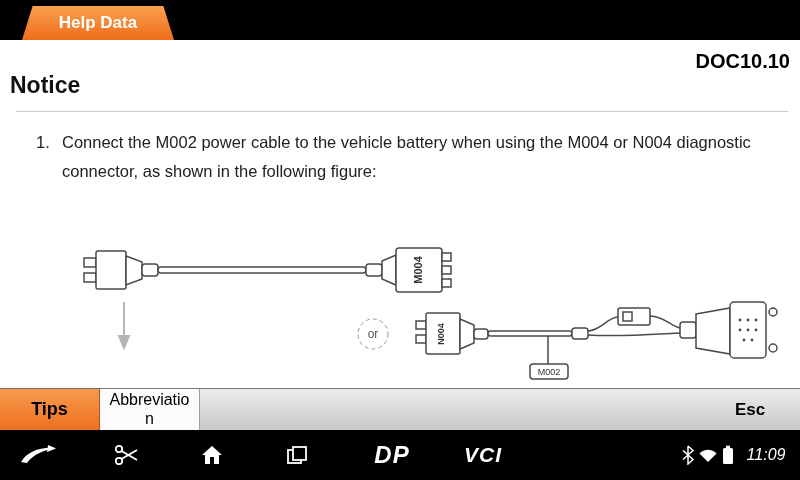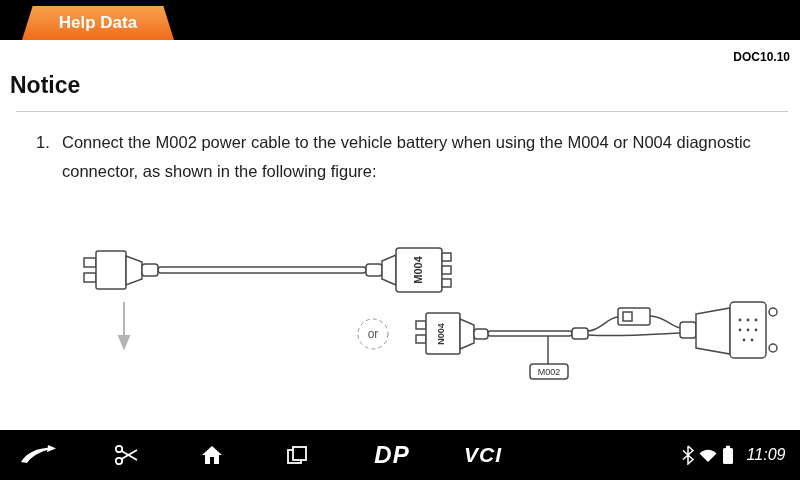--- a/index.html
+++ b/index.html
@@ -10,21 +10,21 @@
   .header { position:absolute; top:0; left:0; width:800px; height:40px; background:#000;padding-left:8px; }
   .header-tab {
     position:absolute; left:22px; top:6px; width:152px; height:34px;
     background:linear-gradient(180deg,#f9a14f,#ee6c1a);
     clip-path:polygon(7% 0, 93% 0, 100% 100%, 0 100%);
     color:#fff; font-size:17px; font-weight:bold; text-align:center; line-height:34px;
   }
 
   
   .content { position:absolute; top:40px; left:0; width:800px; height:348px; background:#fff; }
-  .doc-code { position:absolute; top:10px; right:10px; font-size:12px; font-weight:600; color:#000; }
+  .doc-code { position:absolute; top:10px; right:10px; font-size:20px; font-weight:600; color:#000; }
   .page-title { margin:32px 16px 12px 10px; font-size:23px; font-weight:700; color:#111; }
   .divider { border:none; border-top:1px solid #c9c9c9; margin:0 12px 0 16px; }
   .list-item { display:flex; margin:16px 26px 0 36px; font-size:16.5px; line-height:1.75; color:#212121; }
   .list-num { width:26px; flex:none; }
   .list-text { flex:1; }
   .diagram-wrap { position:absolute; left:78px; top:198px; width:712px; height:148px; }
 
   
   .toolbar {
     position:absolute; left:0; bottom:50px; width:800px; height:42px;
@@ -137,20 +137,26 @@
             <circle cx="678" cy="92" r="1.4"></circle>
           <circle cx="666" cy="102" r="1.4"></circle>
             <circle cx="674" cy="102" r="1.4"></circle>
         </g>
         <text x="366" y="96" transform="rotate(-90 366 96)" text-anchor="middle" font-size="9" font-weight="bold" fill="#333">N004</text>
         <text x="471" y="137" text-anchor="middle" font-size="9" fill="#333">M002</text>
       </svg>
     </div>
   </div>
 
+  <div class="toolbar">
+    <button class="btn-tips">Tips</button>
+    <button class="btn-abbrev">Abbreviation</button>
+    <div class="toolbar-spacer"></div>
+    <button class="btn-esc">Esc</button>
+  </div>
 
   <div class="navbar">
 
     <span class="nav-item" style="left:38px;">
       <svg width="38" height="22" viewBox="0 0 38 22">
         <path d="M2 18 C8 8 20 3 36 4 C26 6 14 10 8 19 Z" fill="#fff"></path>
         <path d="M29 1 L37 4.5 L28 8 Z" fill="#fff"></path>
       </svg>
     </span>
 

